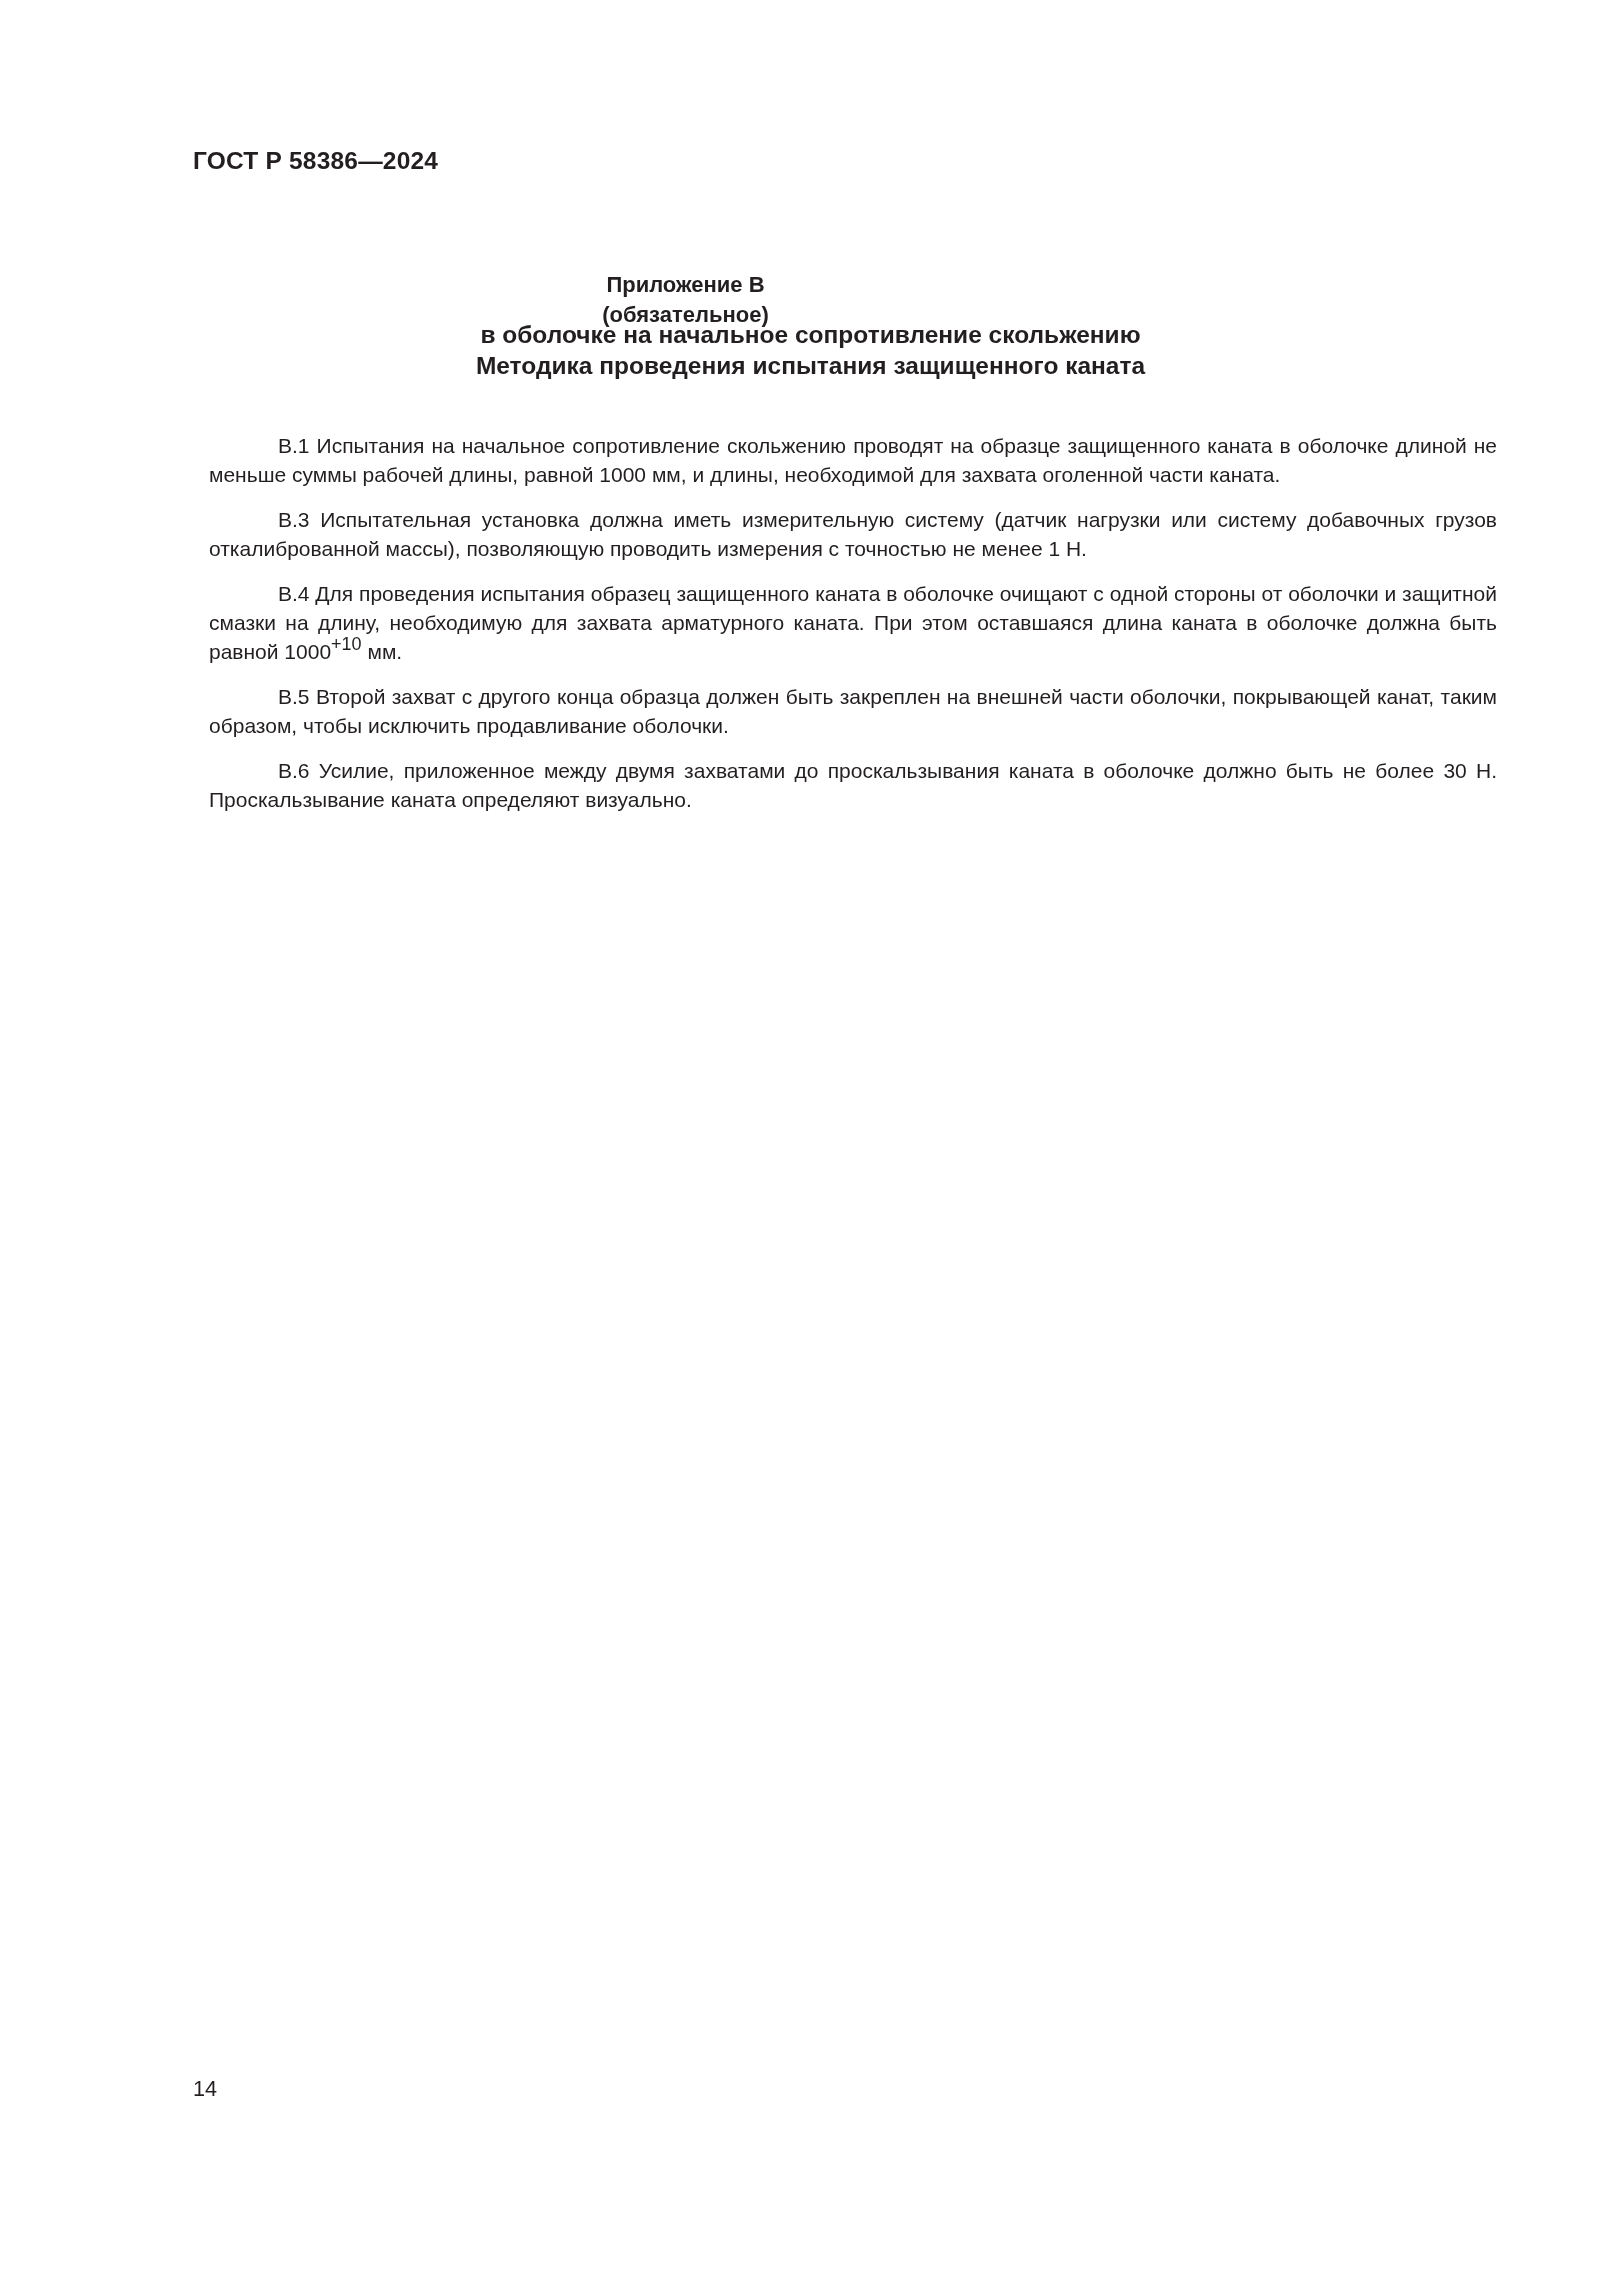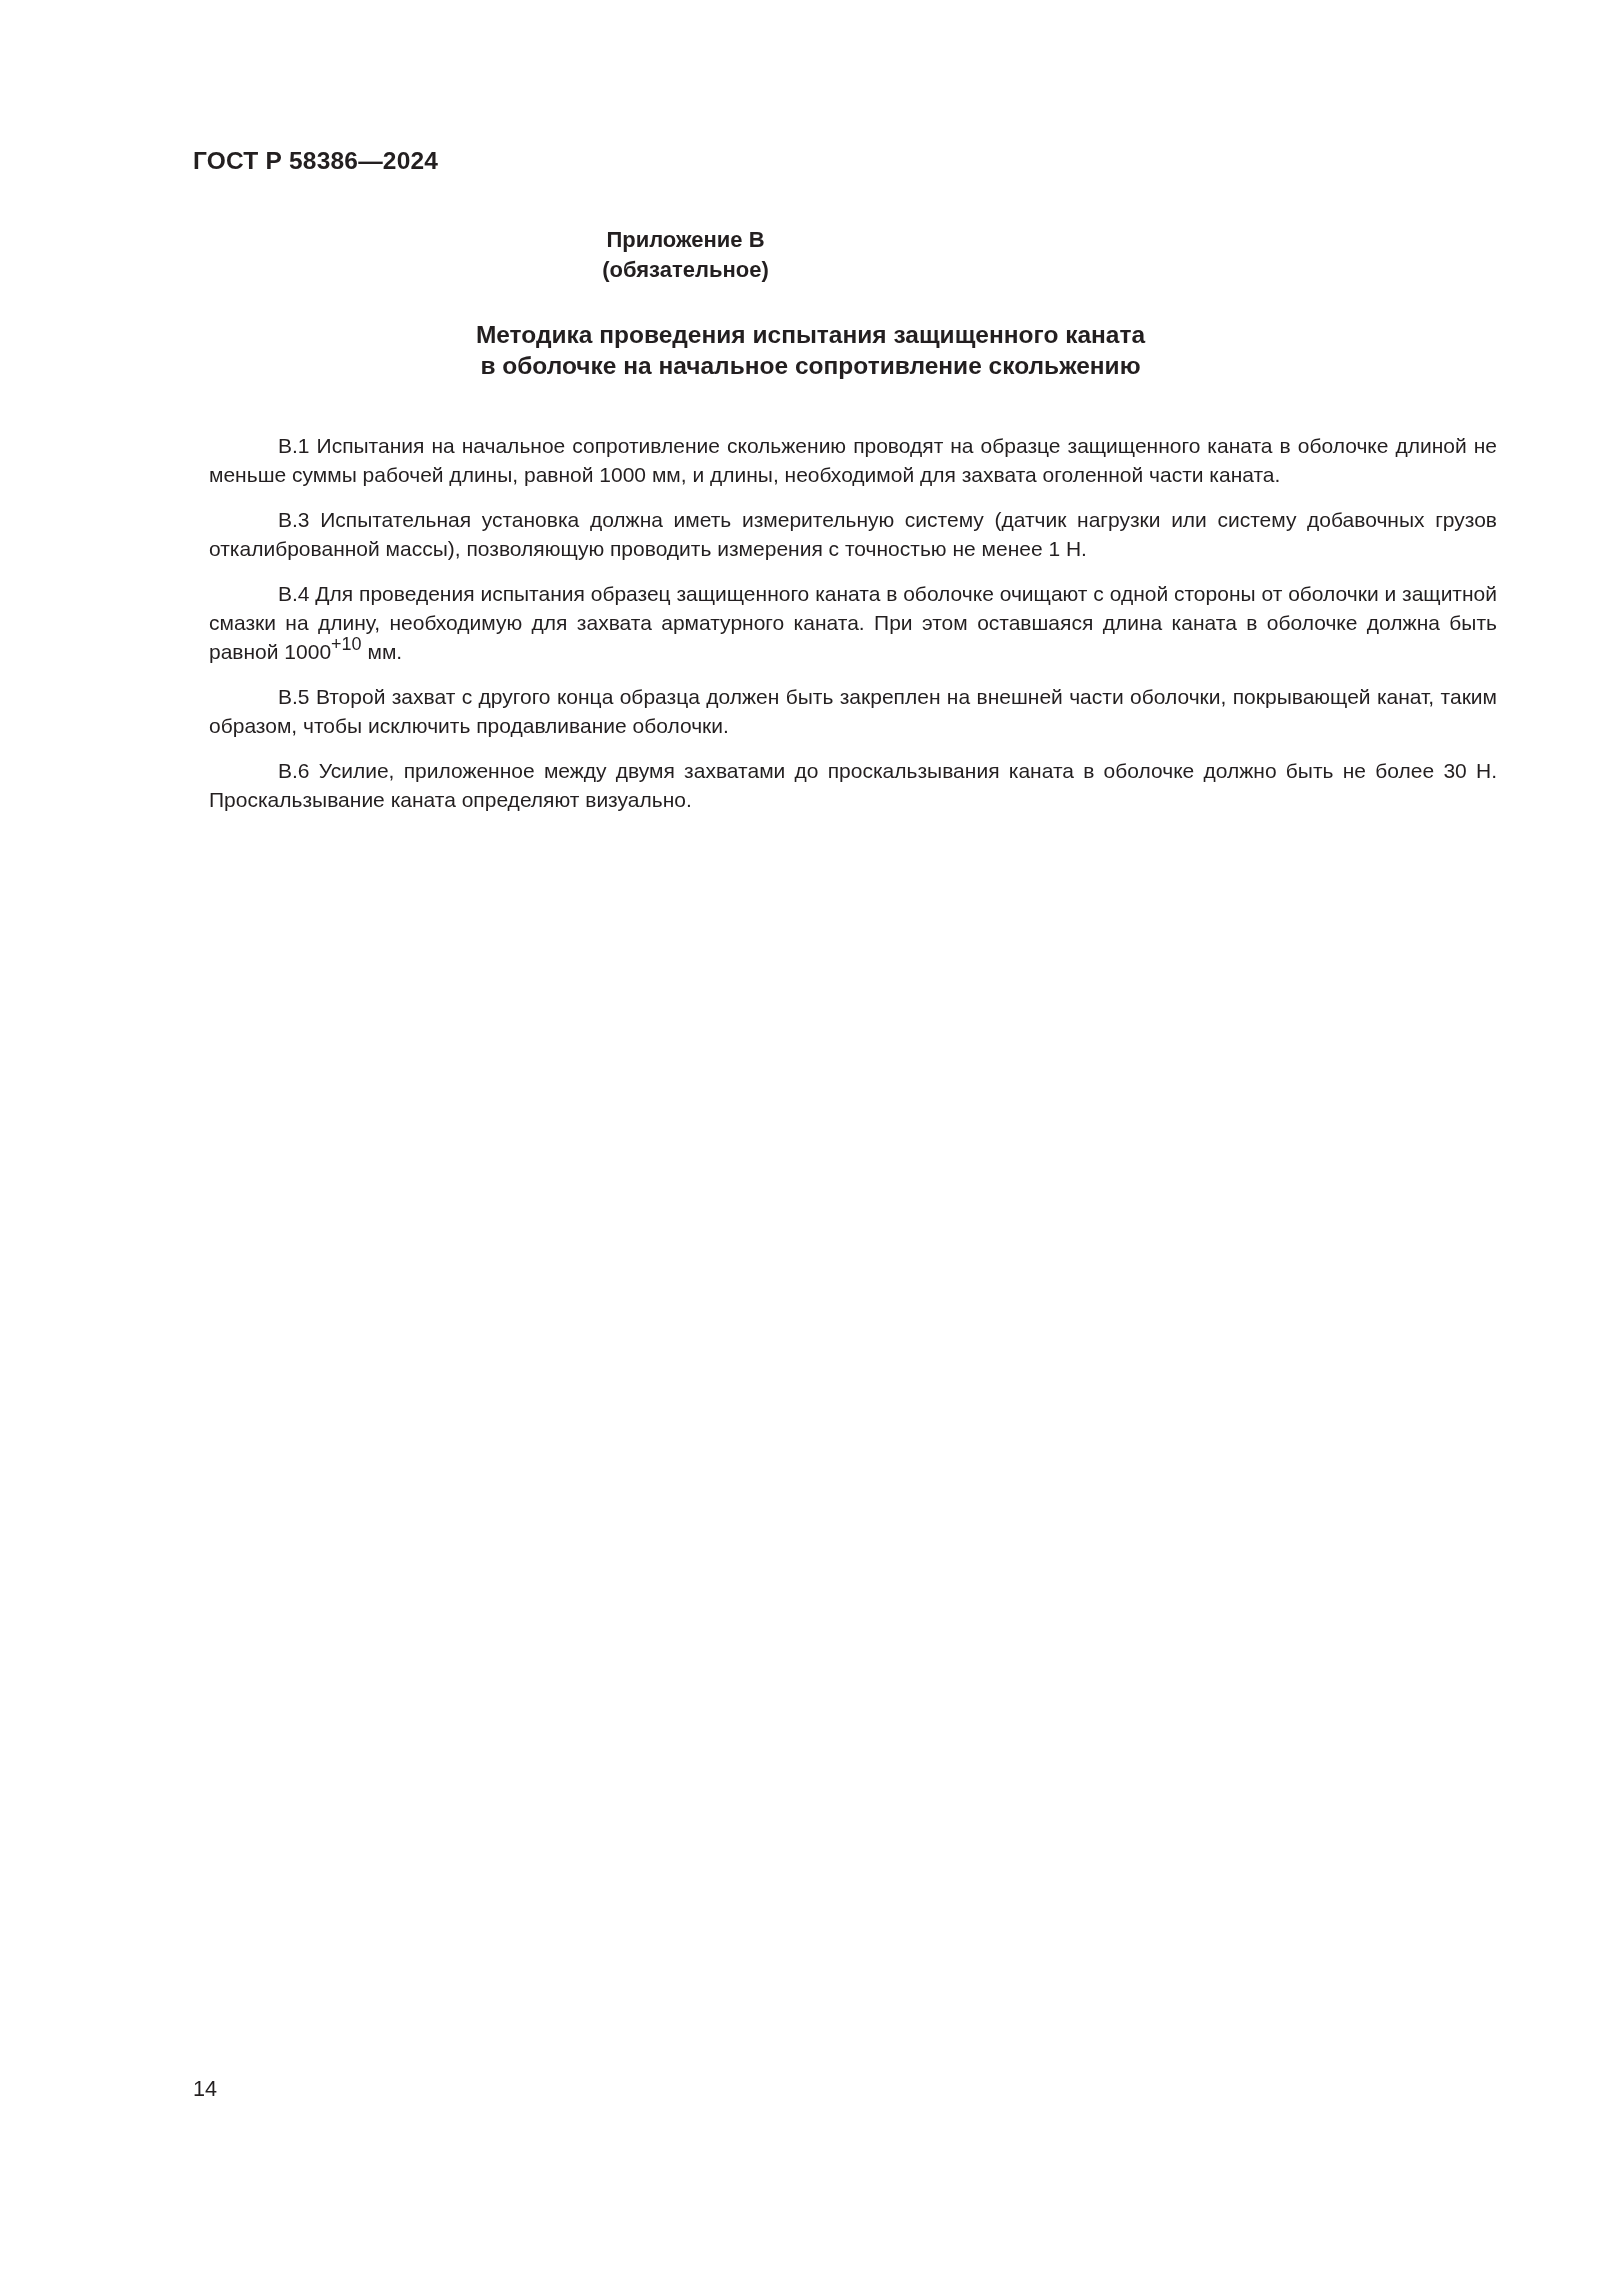--- a/index.html
+++ b/index.html
@@ -24,20 +24,21 @@
     letter-spacing: 0.2px;
   }
   .annex {
     position: absolute;
     left: 0;
     width: 1371px;
     text-align: center;
     font-size: 22px;
     font-weight: bold;
     line-height: 29px;
+    margin-top: 45px;
   }
   .annex-label { top: 225px; }
   .annex-status { top: 255px; }
   .annex-title {
     position: absolute;
     left: 0;
     width: 1621px;
     top: 319px;
     text-align: center;
     font-size: 24.5px;
@@ -71,22 +72,22 @@
 </style>
 </head>
 <body>
 
 <div class="doc-code">ГОСТ Р 58386—2024</div>
 
 <div class="annex annex-label">Приложение В</div>
 <div class="annex annex-status">(обязательное)</div>
 
 <div class="annex-title">
+  <div>в оболочке на начальное сопротивление скольжению</div>
   <div>Методика проведения испытания защищенного каната</div>
-  <div>в оболочке на начальное сопротивление скольжению</div>
 </div>
 
 <div class="body-text">
   <p class="para">В.1 Испытания на начальное сопротивление скольжению проводят на образце защищенного каната в оболочке длиной не меньше суммы рабочей длины, равной 1000 мм, и длины, необходимой для захвата оголенной части каната.</p>
   <p class="para">В.3 Испытательная установка должна иметь измерительную систему (датчик нагрузки или систему добавочных грузов откалиброванной массы), позволяющую проводить измерения с точностью не менее 1 Н.</p>
   <p class="para"><span>В.4 Для проведения испытания образец защищенного каната в оболочке очищают с одной стороны от оболочки и защитной смазки на длину, необходимую для захвата арматурного каната. При этом оставшаяся длина каната в оболочке должна быть равной 1000</span><sup>+10</sup><span> мм.</span></p>
   <p class="para">В.5 Второй захват с другого конца образца должен быть закреплен на внешней части оболочки, покрывающей канат, таким образом, чтобы исключить продавливание оболочки.</p>
   <p class="para">В.6 Усилие, приложенное между двумя захватами до проскальзывания каната в оболочке должно быть не более 30 Н. Проскальзывание каната определяют визуально.</p>
 </div>
 

